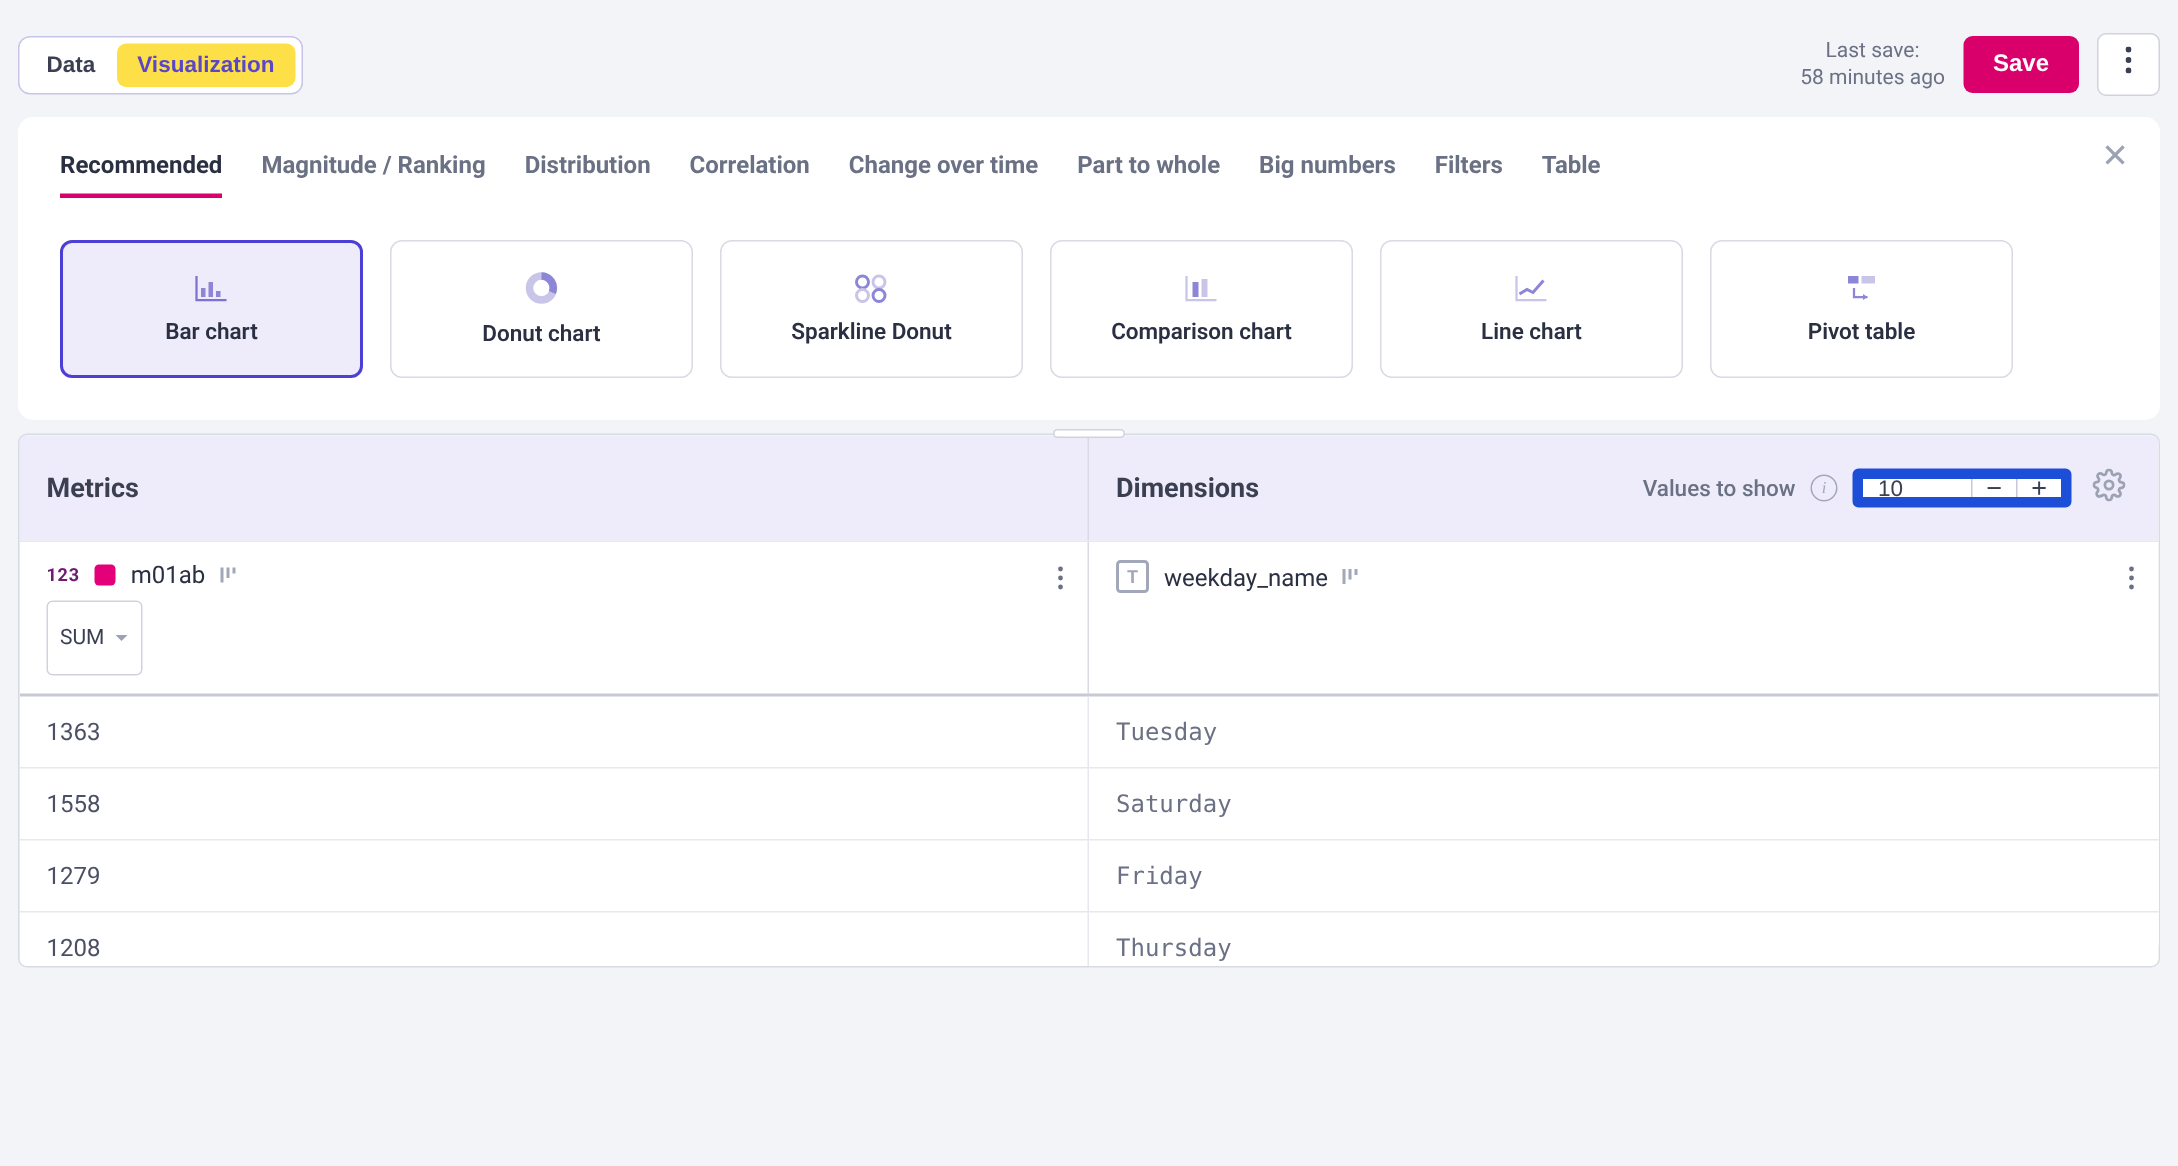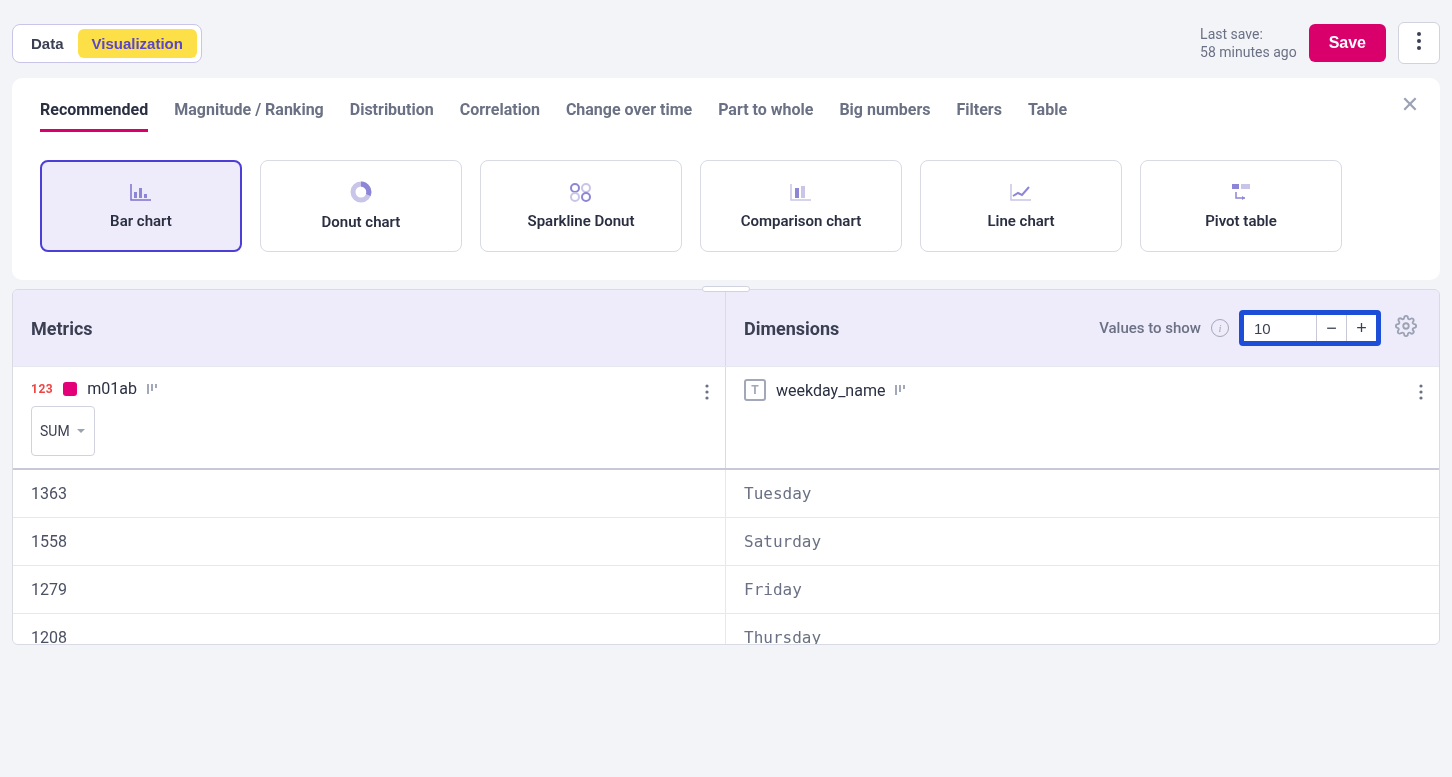--- a/index.html
+++ b/index.html
@@ -37,21 +37,21 @@
     border-radius: 6px;
     cursor: pointer;
   }
   .segmented button.active {
     background: #fde047;
     color: #5a46c8;
     text-align: right;
   }
   .topbar .spacer { flex: 1; }
   .last-save {
-    text-align: left;
+    text-align: center;
     font-size: 14px;
     color: #6b7184;
     line-height: 1.3;
   }
   .save-btn {
     background: #d9006c;
     color: #fff;
     border: none;
     font-size: 16px;
     font-weight: 600;
@@ -191,23 +191,23 @@
     align-items: center;
     justify-content: center;
     font-size: 11px;
     color: #a2a7b9;
     font-style: italic;
     font-family: Georgia, serif;
   }
   .stepper {
     display: flex;
     align-items: center;
-    border: 5px solid #1d4ed8;
+    border: 7px solid #1d4ed8;
     border-radius: 4px;
-    height: 36px;
+    height: 26px;
     overflow: hidden;
   }
   .stepper input {
     border: none;
     width: 72px;
     padding: 0 10px;
     font-size: 15px;
     color: #3b3f52;
     height: 100%;
     outline: none;
@@ -243,21 +243,21 @@
   }
   .field-cell:last-child { border-right: none; }
   .field-inner {
     display: flex;
     align-items: center;
     gap: 10px;
     font-size: 16px;
     color: #2a2f42;
   }
   .type-badge-num {
-    color: #ef4444;
+    color: #701a75;
     font-weight: 700;
     font-size: 12px;
     letter-spacing: 0.5px;
   }
   .type-badge-text {
     width: 22px; height: 22px;
     border: 2px solid #a2a7b9;
     border-radius: 3px;
     display:inline-flex; align-items:center; justify-content:center;
     font-size: 12px;

